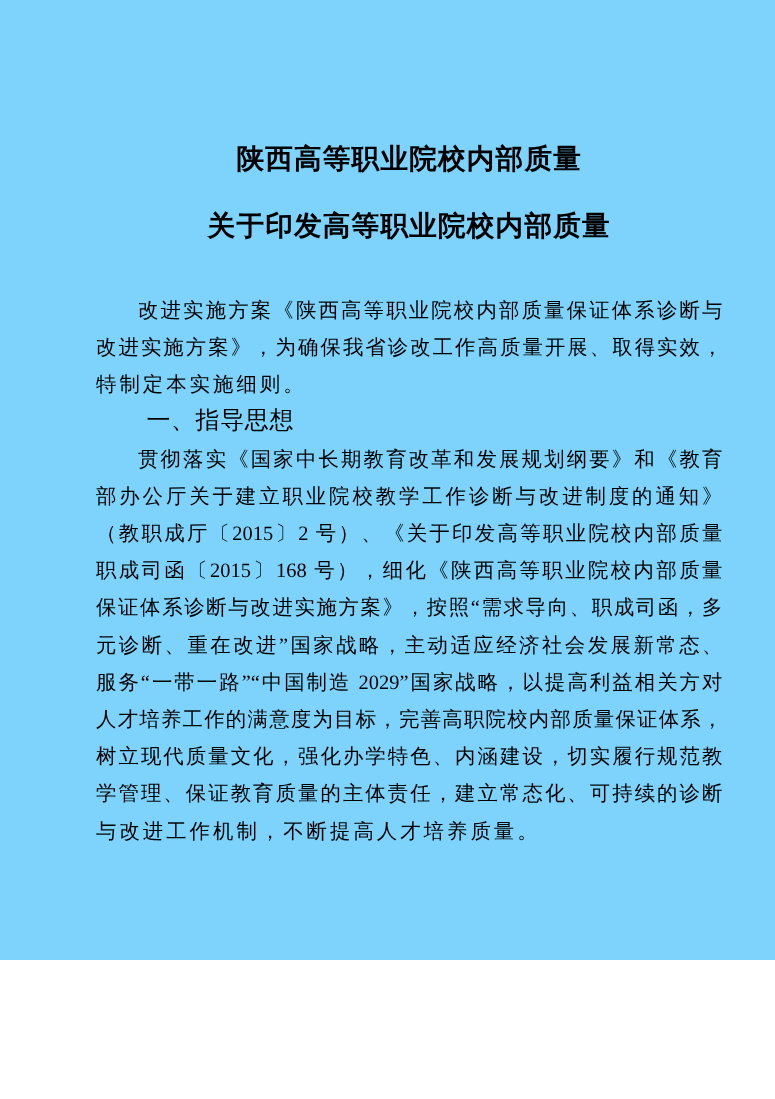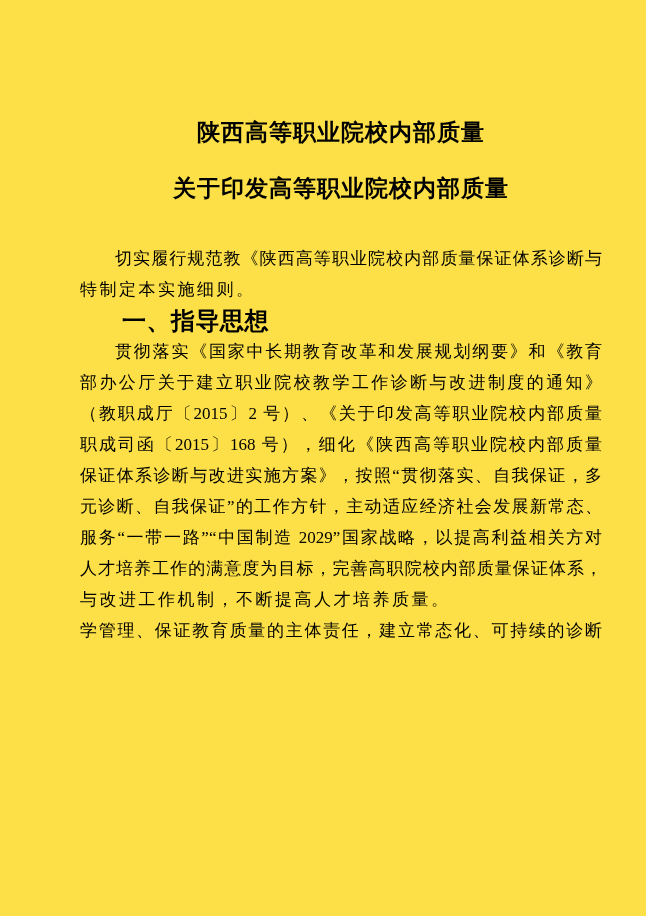--- a/index.html
+++ b/index.html
@@ -3,22 +3,22 @@
 <meta charset="utf-8">
 <style>
   html, body {
     margin: 0;
     padding: 0;
     background: #ffffff;
   }
   .page {
     position: relative;
     width: 646px;
-    height: 916px;
-    background: #fde047;
+    height: 800px;
+    background: #7dd3fc;
     color: #000000;
     overflow: hidden;
   }
   .doc {
     position: absolute;
     left: 80px;
     top: 104px;
     width: 522px;
   }
   .title-block {
@@ -49,22 +49,22 @@
     text-justify: inter-character;
   }
   .line.indent {
     text-indent: 35px;
   }
   .line.final {
     letter-spacing: 2.5px;
   }
   .heading {
     font-family: "Liberation Sans", "DejaVu Sans", sans-serif;
-    font-weight: bold;
-    font-size: 24px;
+    font-weight: normal;
+    font-size: 20px;
     letter-spacing: 0.5px;
     line-height: 31px;
     height: 31px;
     padding-left: 42px;
     white-space: nowrap;
   }
   .paragraph {
     margin: 0;
   }
 </style>
@@ -72,31 +72,33 @@
 <body>
 
 <div class="page">
   <div class="doc">
     <div class="title-block">
       <div class="title-line">陕西高等职业院校内部质量</div>
       <div class="title-line">关于印发高等职业院校内部质量</div>
     </div>
     <div class="body-block">
         <div class="paragraph">
-          <div class="line indent fill">切实履行规范教《陕西高等职业院校内部质量保证体系诊断与</div>
+          <div class="line indent fill">改进实施方案《陕西高等职业院校内部质量保证体系诊断与</div>
+          <div class="line fill">改进实施方案》，为确保我省诊改工作高质量开展、取得实效，</div>
           <div class="line final">特制定本实施细则。</div>
         </div>
         <div class="heading">一、指导思想</div>
         <div class="paragraph">
           <div class="line indent fill">贯彻落实《国家中长期教育改革和发展规划纲要》和《教育</div>
           <div class="line fill">部办公厅关于建立职业院校教学工作诊断与改进制度的通知》</div>
           <div class="line fill">（教职成厅〔2015〕2 号）、《关于印发高等职业院校内部质量</div>
           <div class="line fill">职成司函〔2015〕168 号），细化《陕西高等职业院校内部质量</div>
-          <div class="line fill">保证体系诊断与改进实施方案》，按照“贯彻落实、自我保证，多</div>
-          <div class="line fill">元诊断、自我保证”的工作方针，主动适应经济社会发展新常态、</div>
+          <div class="line fill">保证体系诊断与改进实施方案》，按照“需求导向、职成司函，多</div>
+          <div class="line fill">元诊断、重在改进”国家战略，主动适应经济社会发展新常态、</div>
           <div class="line fill">服务“一带一路”“中国制造 2029”国家战略，以提高利益相关方对</div>
           <div class="line fill">人才培养工作的满意度为目标，完善高职院校内部质量保证体系，</div>
+          <div class="line fill">树立现代质量文化，强化办学特色、内涵建设，切实履行规范教</div>
+          <div class="line fill">学管理、保证教育质量的主体责任，建立常态化、可持续的诊断</div>
           <div class="line final">与改进工作机制，不断提高人才培养质量。</div>
-          <div class="line fill">学管理、保证教育质量的主体责任，建立常态化、可持续的诊断</div>
         </div>
       </div>
   </div>
 </div>
 
 </body></html>

